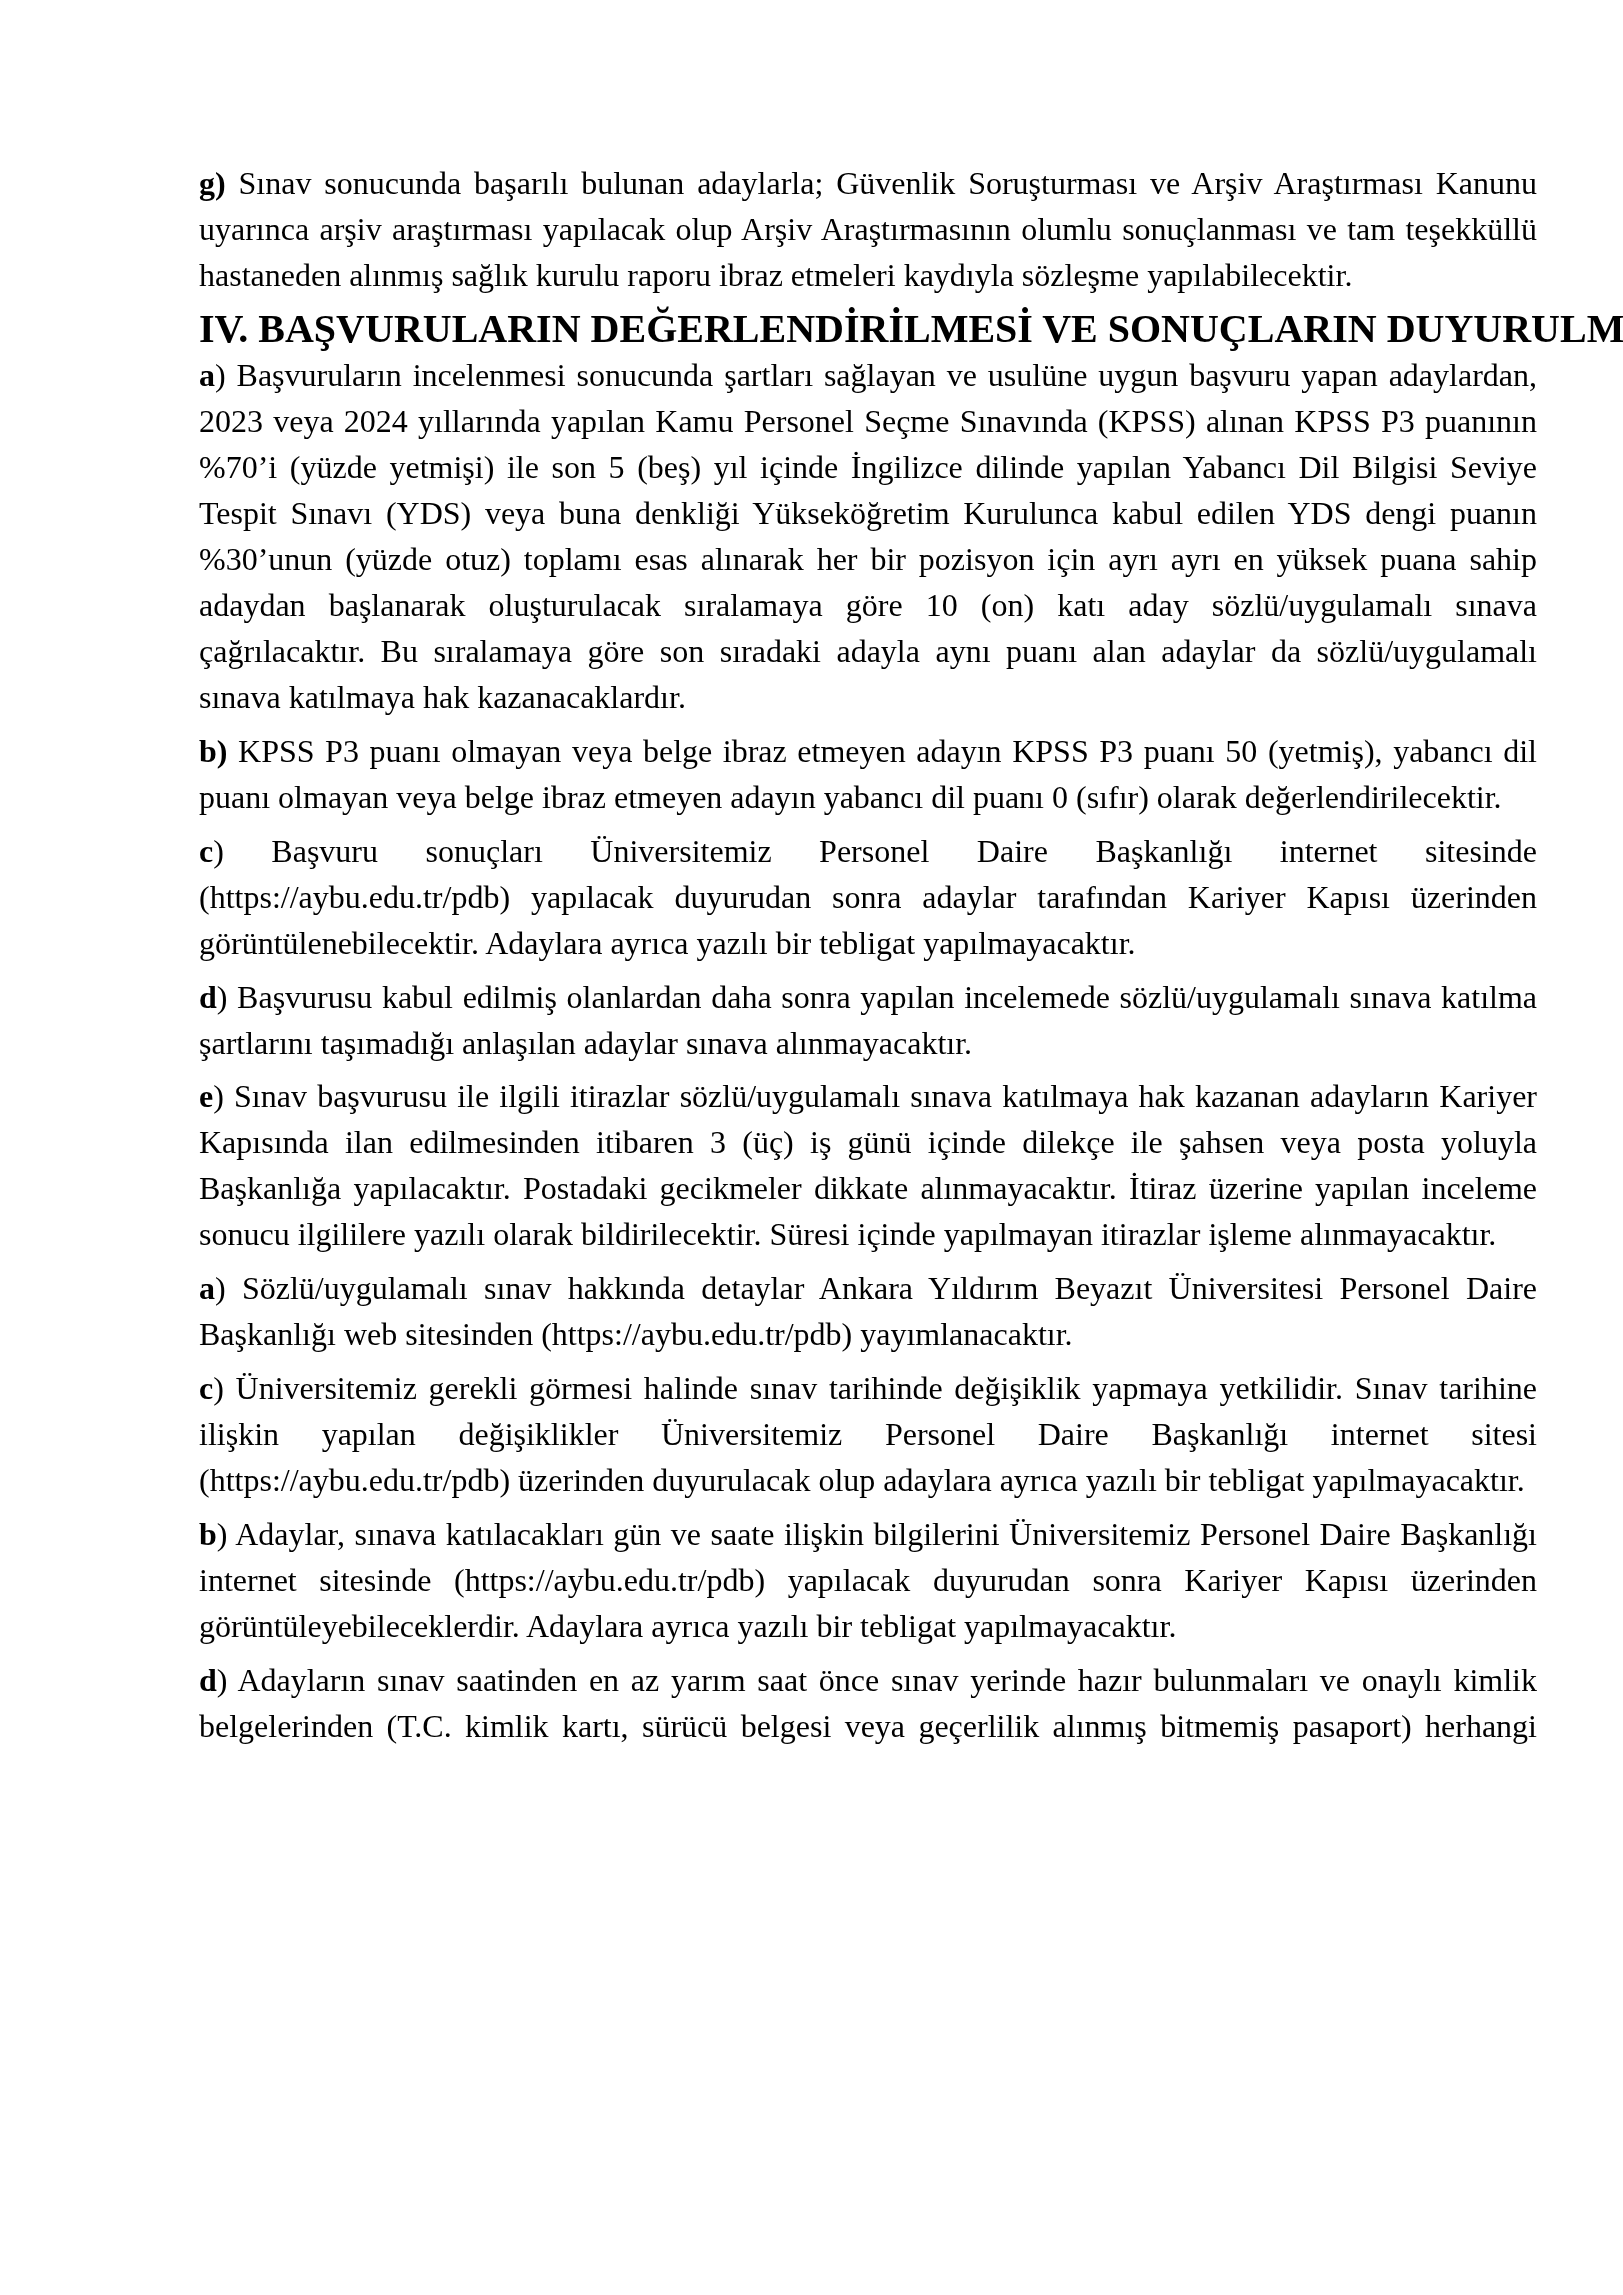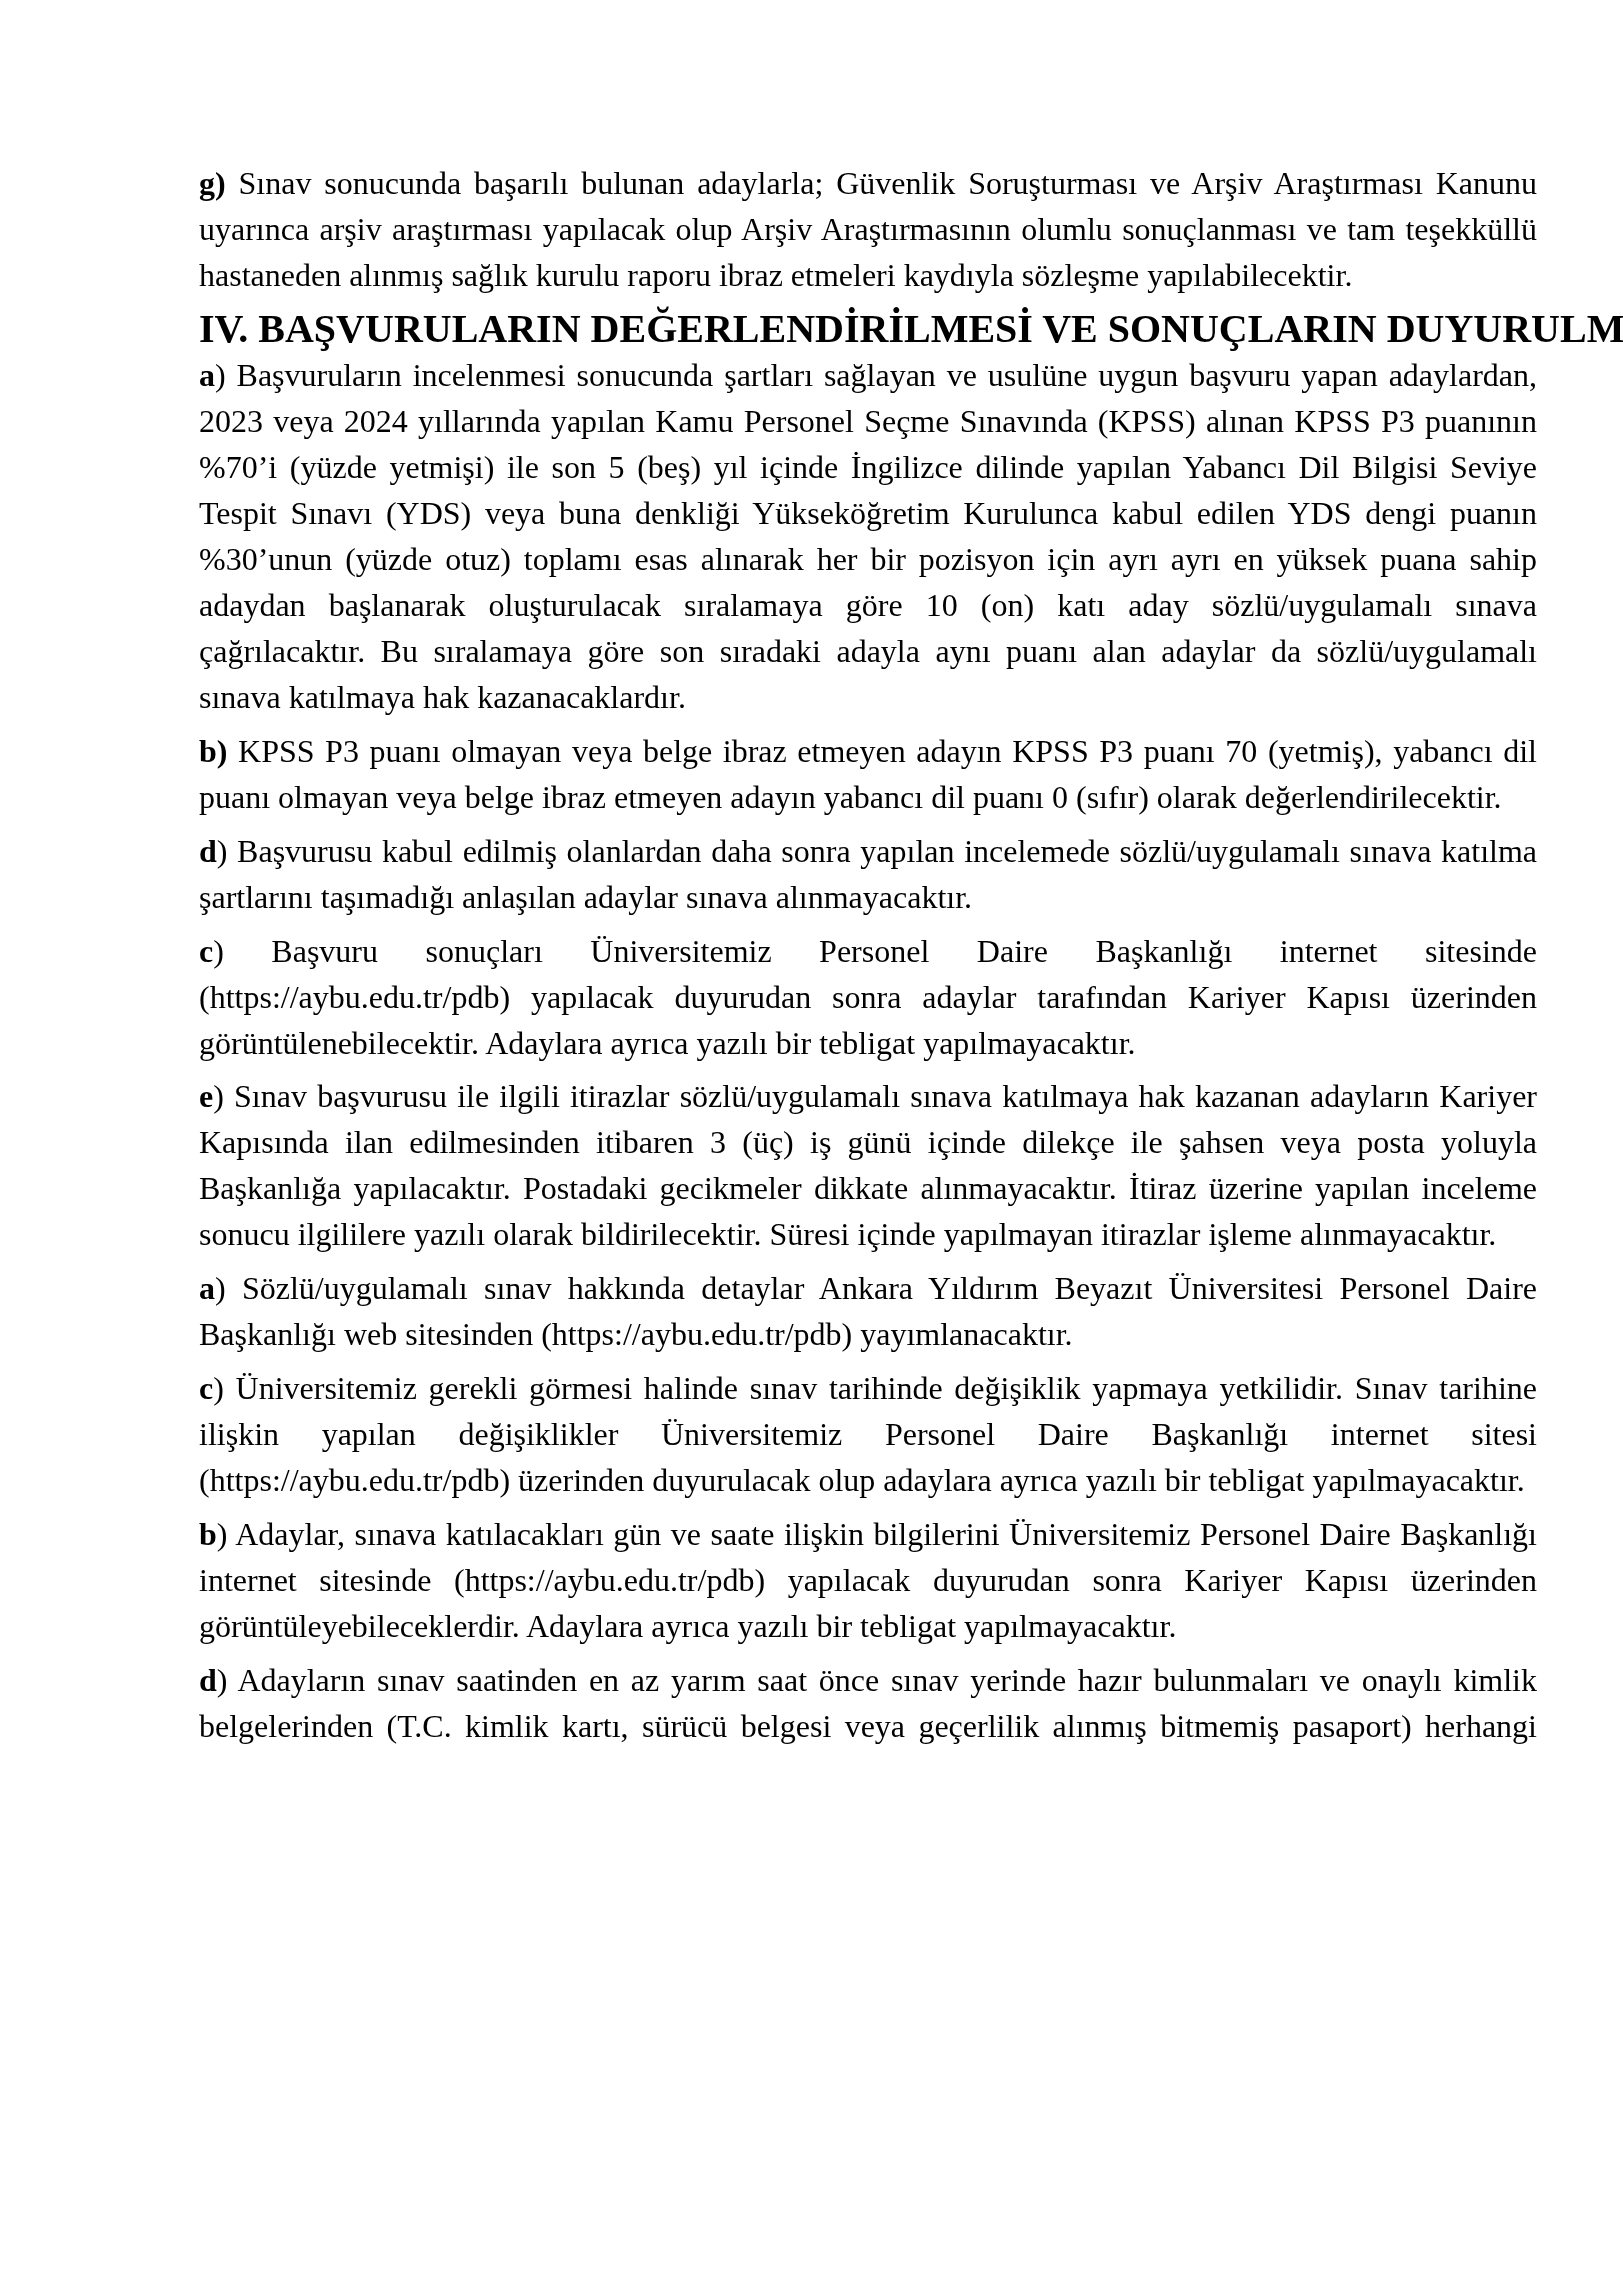--- a/index.html
+++ b/index.html
@@ -34,25 +34,25 @@
 <body>
 
 <div class="page">
 
   <p class="para"><span class="label">g)</span><span> Sınav sonucunda başarılı bulunan adaylarla; Güvenlik Soruşturması ve Arşiv Araştırması Kanunu uyarınca arşiv araştırması yapılacak olup Arşiv Araştırmasının olumlu sonuçlanması ve tam teşekküllü hastaneden alınmış sağlık kurulu raporu ibraz etmeleri kaydıyla sözleşme yapılabilecektir.</span></p>
 
   <h2 class="section sec-iv">IV. BAŞVURULARIN DEĞERLENDİRİLMESİ VE SONUÇLARIN DUYURULMASI</h2>
 
   <p class="para"><span class="label">a</span><span>)</span><span> Başvuruların incelenmesi sonucunda şartları sağlayan ve usulüne uygun başvuru yapan adaylardan, 2023 veya 2024 yıllarında yapılan Kamu Personel Seçme Sınavında (KPSS) alınan KPSS P3 puanının %70’i (yüzde yetmişi) ile son 5 (beş) yıl içinde İngilizce dilinde yapılan Yabancı Dil Bilgisi Seviye Tespit Sınavı (YDS) veya buna denkliği Yükseköğretim Kurulunca kabul edilen YDS dengi puanın %30’unun (yüzde otuz) toplamı esas alınarak her bir pozisyon için ayrı ayrı en yüksek puana sahip adaydan başlanarak oluşturulacak sıralamaya göre 10 (on) katı aday sözlü/uygulamalı sınava çağrılacaktır. Bu sıralamaya göre son sıradaki adayla aynı puanı alan adaylar da sözlü/uygulamalı sınava katılmaya hak kazanacaklardır.</span></p>
 
-  <p class="para"><span class="label">b</span><span class="label">)</span><span> KPSS P3 puanı olmayan veya belge ibraz etmeyen adayın KPSS P3 puanı 70 (yetmiş), yabancı dil puanı olmayan veya belge ibraz etmeyen adayın yabancı dil puanı 0 (sıfır) olarak değerlendirilecektir.</span></p>
+  <p class="para"><span class="label">b</span><span class="label">)</span><span> KPSS P3 puanı olmayan veya belge ibraz etmeyen adayın KPSS P3 puanı 50 (yetmiş), yabancı dil puanı olmayan veya belge ibraz etmeyen adayın yabancı dil puanı 0 (sıfır) olarak değerlendirilecektir.</span></p>
+
+  <p class="para"><span class="label">c</span><span>)</span><span> Başvuru sonuçları Üniversitemiz Personel Daire Başkanlığı internet sitesinde (https://aybu.edu.tr/pdb) yapılacak duyurudan sonra adaylar tarafından Kariyer Kapısı üzerinden görüntülenebilecektir. Adaylara ayrıca yazılı bir tebligat yapılmayacaktır.</span></p>
 
   <p class="para"><span class="label">d</span><span>)</span><span> Başvurusu kabul edilmiş olanlardan daha sonra yapılan incelemede sözlü/uygulamalı sınava katılma şartlarını taşımadığı anlaşılan adaylar sınava alınmayacaktır.</span></p>
-
-  <p class="para"><span class="label">c</span><span>)</span><span> Başvuru sonuçları Üniversitemiz Personel Daire Başkanlığı internet sitesinde (https://aybu.edu.tr/pdb) yapılacak duyurudan sonra adaylar tarafından Kariyer Kapısı üzerinden görüntülenebilecektir. Adaylara ayrıca yazılı bir tebligat yapılmayacaktır.</span></p>
 
   <p class="para"><span class="label">e</span><span>)</span><span> Sınav başvurusu ile ilgili itirazlar sözlü/uygulamalı sınava katılmaya hak kazanan adayların Kariyer Kapısında ilan edilmesinden itibaren 3 (üç) iş günü içinde dilekçe ile şahsen veya posta yoluyla Başkanlığa yapılacaktır. Postadaki gecikmeler dikkate alınmayacaktır. İtiraz üzerine yapılan inceleme sonucu ilgililere yazılı olarak bildirilecektir. Süresi içinde yapılmayan itirazlar işleme alınmayacaktır.</span></p>
 
 
   <p class="para"><span class="label">a</span><span>)</span><span> Sözlü/uygulamalı sınav hakkında detaylar Ankara Yıldırım Beyazıt Üniversitesi Personel Daire Başkanlığı web sitesinden (https://aybu.edu.tr/pdb) yayımlanacaktır.</span></p>
 
   <p class="para"><span class="label">c</span><span>)</span><span> Üniversitemiz gerekli görmesi halinde sınav tarihinde değişiklik yapmaya yetkilidir. Sınav tarihine ilişkin yapılan değişiklikler Üniversitemiz Personel Daire Başkanlığı internet sitesi (https://aybu.edu.tr/pdb) üzerinden duyurulacak olup adaylara ayrıca yazılı bir tebligat yapılmayacaktır.</span></p>
 
   <p class="para"><span class="label">b</span><span>)</span><span> Adaylar, sınava katılacakları gün ve saate ilişkin bilgilerini Üniversitemiz Personel Daire Başkanlığı internet sitesinde (https://aybu.edu.tr/pdb) yapılacak duyurudan sonra Kariyer Kapısı üzerinden görüntüleyebileceklerdir. Adaylara ayrıca yazılı bir tebligat yapılmayacaktır.</span></p>
 

